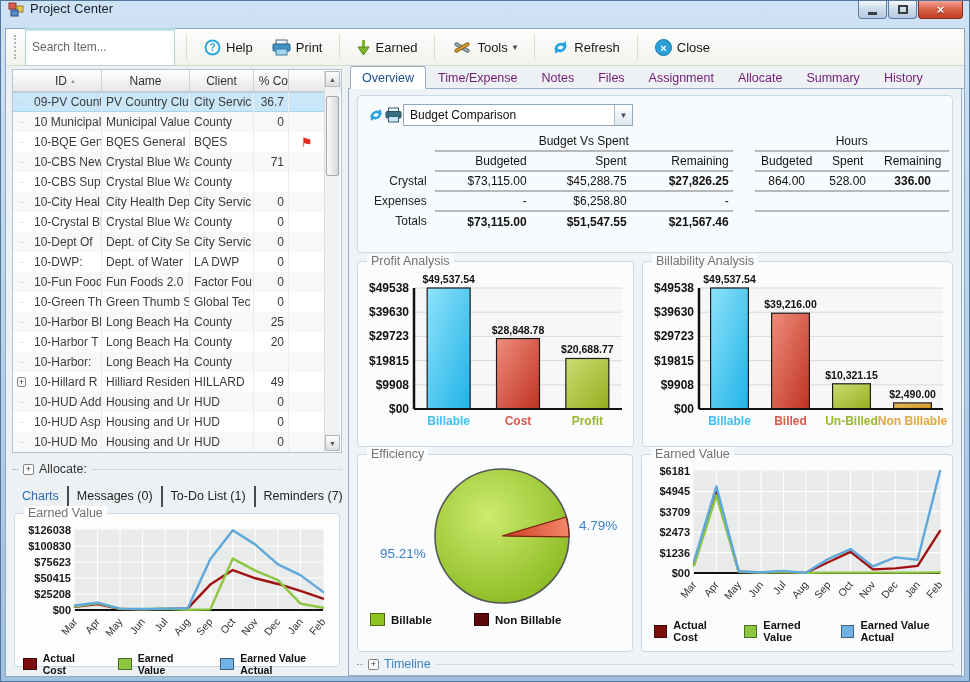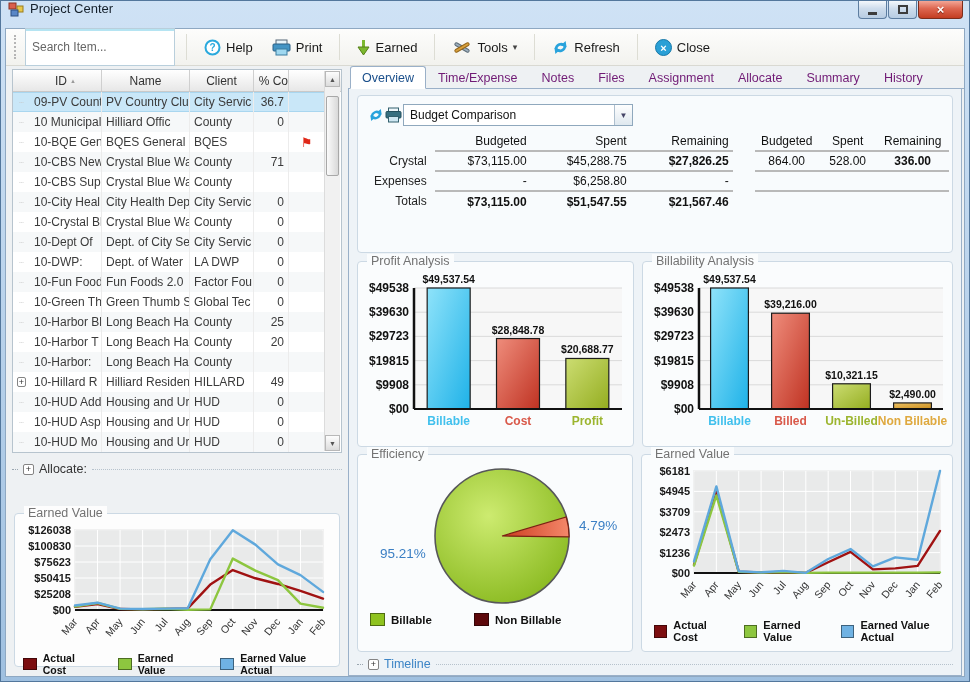--- a/index.html
+++ b/index.html
@@ -204,21 +204,21 @@
                 <div class="g-cell c-tree">┄</div>
                 <div class="g-cell c-id">09-PV Count</div>
                 <div class="g-cell c-name">PV Country Clu</div>
                 <div class="g-cell c-client">City Servic</div>
                 <div class="g-cell c-pct">36.7</div>
                 <div class="g-cell c-flag"></div>
               </div>
               <div class="grid-row">
                 <div class="g-cell c-tree">┄</div>
                 <div class="g-cell c-id">10 Municipal</div>
-                <div class="g-cell c-name">Hilliard Offic</div>
+                <div class="g-cell c-name">Municipal Value</div>
                 <div class="g-cell c-client">County</div>
                 <div class="g-cell c-pct">0</div>
                 <div class="g-cell c-flag"></div>
               </div>
               <div class="grid-row">
                 <div class="g-cell c-tree">┄</div>
                 <div class="g-cell c-id">10-BQE Gen</div>
                 <div class="g-cell c-name">BQES General</div>
                 <div class="g-cell c-client">BQES</div>
                 <div class="g-cell c-pct"></div>
@@ -354,20 +354,26 @@
             <div class="sb-thumb"></div>
             <div class="sb-btn down">▼</div>
           </div>
         </div>
         <div class="options-bar">
           <span class="dash-start"></span>
           <span class="plusbox">+</span>
           <span class="options-label">Allocate:</span>
           <span class="dash-line"></span>
         </div>
+        <div class="ltabs" id="ltabs">
+            <div class="ltab active">Charts</div>
+            <div class="ltab">Messages  (0)</div>
+            <div class="ltab">To-Do List  (1)</div>
+            <div class="ltab">Reminders  (7)</div>
+          </div>
         <div class="groupbox chartbox-left">
           <span class="group-title">Earned Value</span>
           <div class="chart-holder" id="chart-left-ev"><svg width="310" height="122">
                 <rect x="54" y="6" width="248" height="80" fill="#e9eaea" stroke="#c9c9c9"></rect>
                 <line x1="54" y1="6" x2="54" y2="86" stroke="#fff"></line>
                 <line x1="76.54545454545455" y1="6" x2="76.54545454545455" y2="86" stroke="#fff"></line>
                 <line x1="99.0909090909091" y1="6" x2="99.0909090909091" y2="86" stroke="#fff"></line>
                 <line x1="121.63636363636364" y1="6" x2="121.63636363636364" y2="86" stroke="#fff"></line>
                 <line x1="144.1818181818182" y1="6" x2="144.1818181818182" y2="86" stroke="#fff"></line>
                 <line x1="166.72727272727275" y1="6" x2="166.72727272727275" y2="86" stroke="#fff"></line>
@@ -457,20 +463,26 @@
                   <col style="width:50px">
                   <col style="width:96px">
                   <col style="width:100px">
                   <col style="width:102px">
                   <col style="width:22px">
                   <col style="width:64px">
                   <col style="width:58px">
                   <col style="width:72px">
                 </colgroup>
               <tbody>
+                  <tr>
+                <td></td>
+                    <td class="ctr bb" colspan="3">Budget Vs Spent</td>
+                <td></td>
+                    <td class="ctr bb" colspan="3">Hours</td>
+              </tr>
               <tr>
                 <td></td>
                 <td class="num bb">Budgeted</td>
                 <td class="num bb">Spent</td>
                 <td class="num bb">Remaining</td>
                 <td></td>
                 <td class="ctr bb">Budgeted</td>
                 <td class="ctr bb">Spent</td>
                 <td class="ctr bb">Remaining</td>
               </tr>

